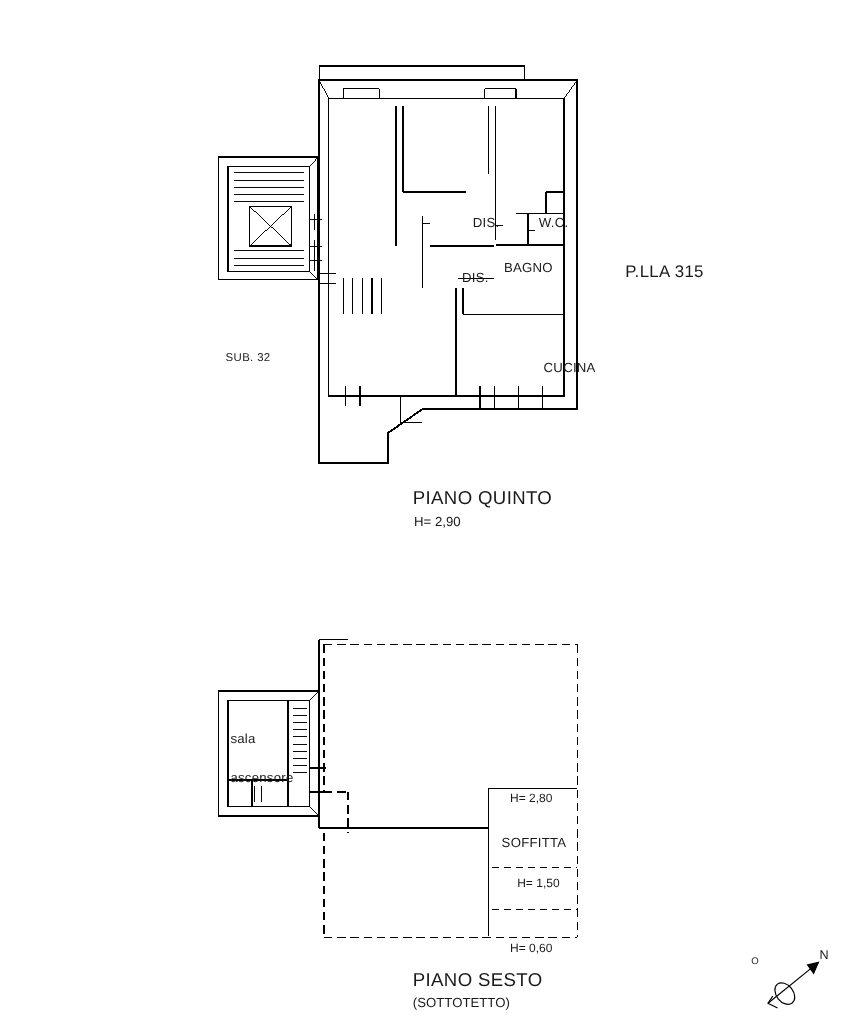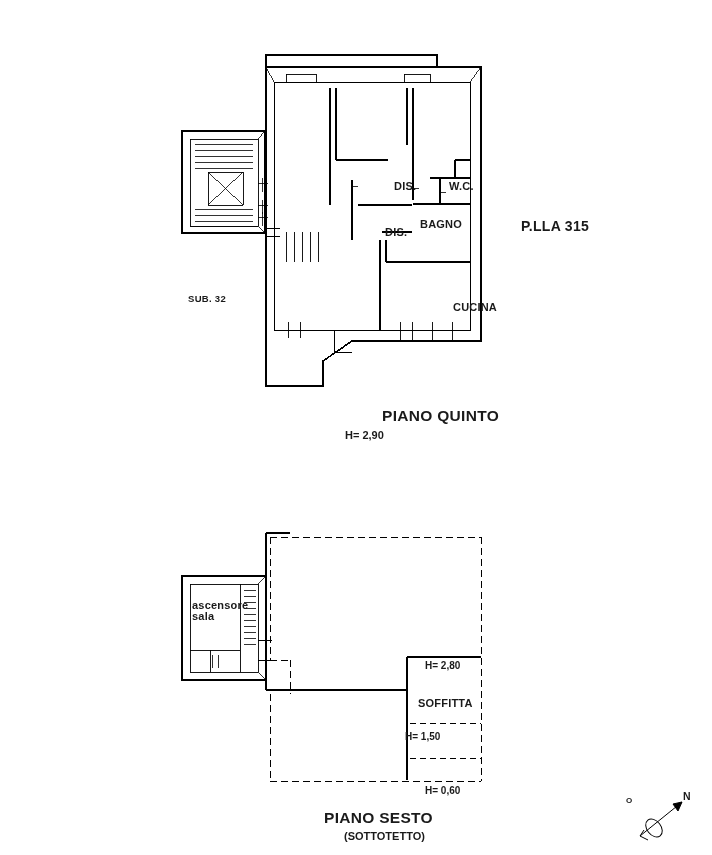--- a/index.html
+++ b/index.html
@@ -13,21 +13,20 @@
     position: relative;
     font-family: "Liberation Sans", sans-serif;
     color: #000000;
     overflow: hidden;
   }
   #plan-root {
     position: absolute;
     left: 0; top: 0;
     width: 712px;
     height: 641px;
-    font-weight: bold;
   }
   .label {
     position: absolute;
     white-space: nowrap;
     color: #1a1a1a;
     line-height: 1;
   }
   .lbl-room {
     font-size: 11px;
     letter-spacing: 0.2px;
@@ -197,32 +196,32 @@
 
   <div class="label lbl-room" style="left:394px; top:181px;">DIS.</div>
   <div class="label lbl-room" style="left:449px; top:181px;">W.C.</div>
   <div class="label lbl-room" style="left:385px; top:227px;">DIS.</div>
   <div class="label lbl-room" style="left:420px; top:219px;">BAGNO</div>
   <div class="label lbl-room" style="left:405px; top:302px;margin-left:48px;">CUCINA</div>
 
   <div class="label lbl-parcel" style="left:521px; top:219px;">P.LLA 315</div>
   <div class="label lbl-sub" style="left:188px; top:274px;">SUB. 32</div>
 
-  <div class="label lbl-plan-title" style="left:344px; top:408px;margin-left:38px;">PIANO QUINTO</div>
+  <div class="label lbl-plan-title" style="left:344px; top:408px;">PIANO QUINTO</div>
   <div class="label lbl-plan-sub" style="left:345px; top:430px;">H= 2,90</div>
 
   <div class="label lbl-room" style="left:192px; top:611px;">sala</div>
-  <div class="label lbl-room" style="left:192px; top:600px;">ascensore</div>
+  <div class="label lbl-room" style="left:192px; top:644px;">ascensore</div>
 
   <div class="label lbl-height" style="left:425px; top:661px;">H= 2,80</div>
   <div class="label lbl-room" style="left:418px; top:698px;">SOFFITTA</div>
-  <div class="label lbl-height" style="left:405px; top:732px;">H= 1,50</div>
+  <div class="label lbl-height" style="left:431px; top:732px;">H= 1,50</div>
   <div class="label lbl-height" style="left:425px; top:766px;margin-top:20px;">H= 0,60</div>
 
-  <div class="label lbl-plan-title" style="left:324px; top:810px;">PIANO SESTO</div>
+  <div class="label lbl-plan-title" style="left:344px; top:810px;">PIANO SESTO</div>
   <div class="label lbl-plan-sub" style="left:344px; top:831px;">(SOTTOTETTO)</div>
 
   <div style="position:absolute; left:618px; top:788px; width:88px; height:62px;">
     <svg width="88" height="62" viewBox="0 0 88 62">
       <g stroke="#000000" fill="none" stroke-width="1">
         <path d="M22 48 L64 14"></path>
         <path d="M64 14 L55 16 L60 23 Z" fill="#000000"></path>
         <ellipse cx="36" cy="40" rx="7" ry="10" transform="rotate(-38 36 40)"></ellipse>
         <path d="M30 52 L22 48 L26 42"></path>
       </g>

